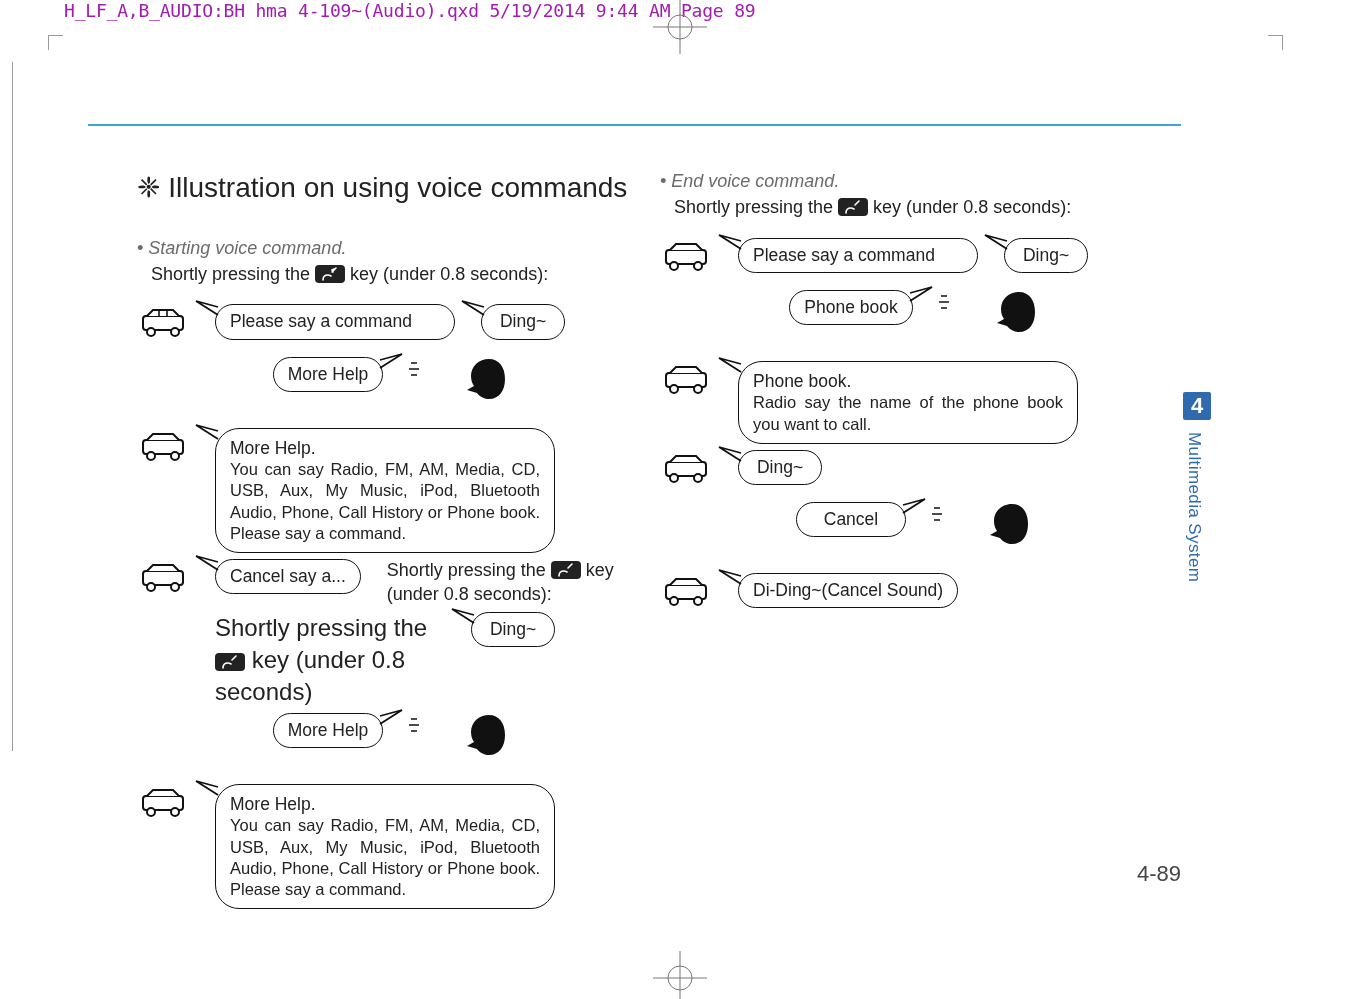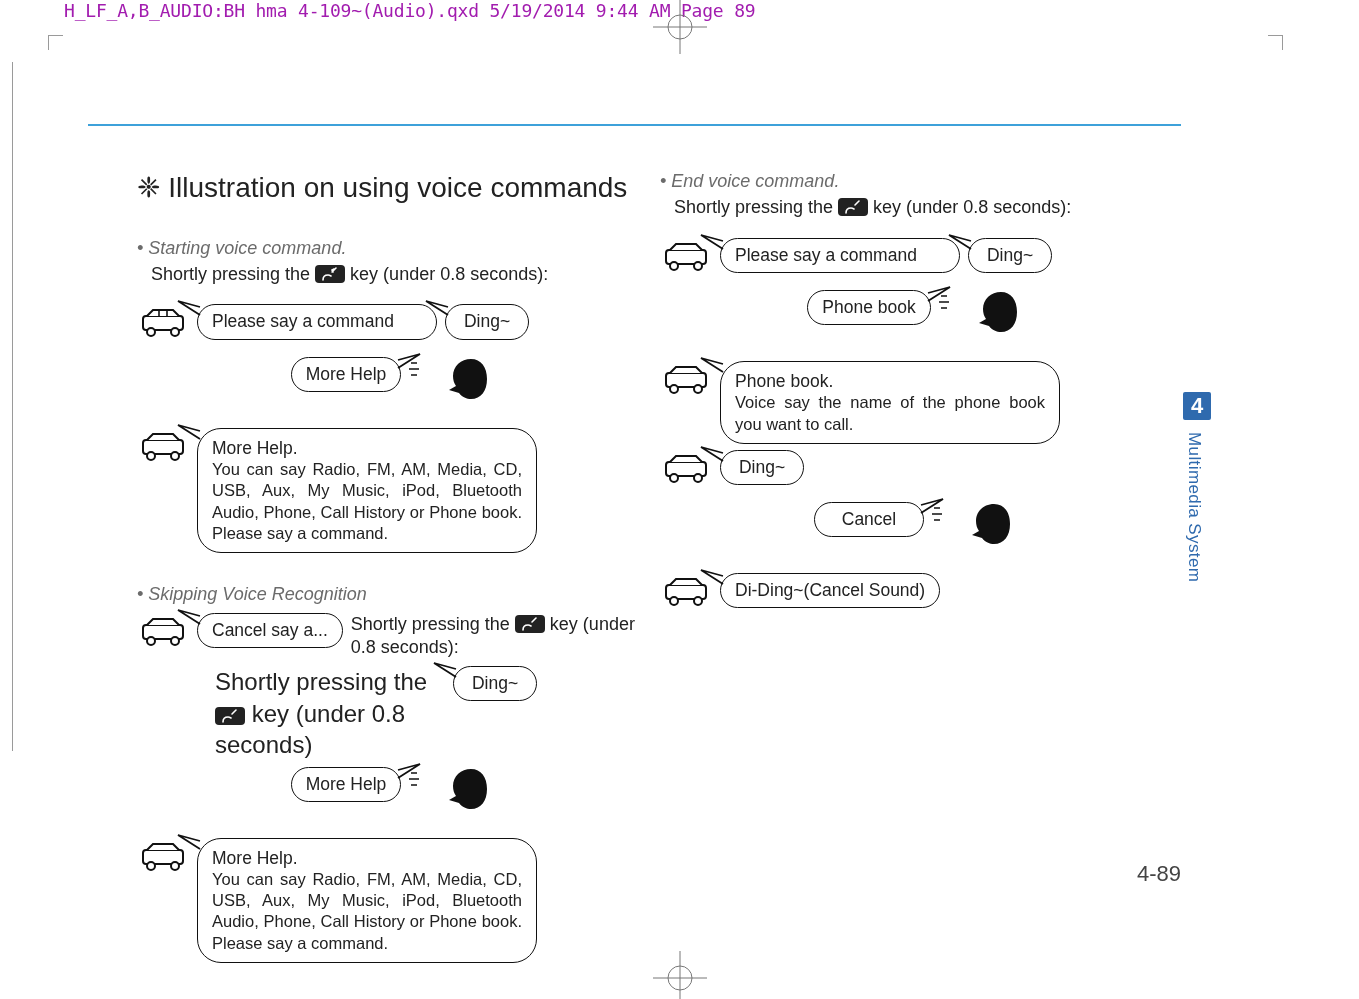--- a/index.html
+++ b/index.html
@@ -15,21 +15,21 @@
   .reg svg{display:block}
   .blue-rule{position:absolute;left:88px;right:178px;top:124px;height:2px;background:#3da1da}
   .side-rule{position:absolute;left:12px;top:62px;bottom:248px;width:1px;background:#9a9a9a}
   .col{position:absolute;width:506px;font-size:18px;line-height:1.32}
   .left{left:137px;top:170px}
   .right{left:660px;top:170px}
   .head-em{font-style:italic;font-weight:normal;color:#6b6b6b;margin:12px 0 2px}
   .line{margin:2px 0}
   .key{display:inline-block;width:30px;height:18px;border-radius:4px;background:#222;position:relative;vertical-align:-3px}
   .key svg{position:absolute;top:1px;left:7px}
-  .row{display:flex;align-items:flex-start;margin:18px 0 0;gap:8px}
+  .row{display:flex;align-items:flex-start;margin:18px 0 0;gap:26px}
   .row.tight{margin-top:6px}
   .row.r{justify-content:center}
   .car{flex:0 0 auto;margin-top:2px}
   .head{flex:0 0 auto}
   .bub{max-width:100%;border:1.8px solid #111;border-radius:20px;padding:5px 14px;font-size:17.5px;position:relative;background:#fff}
   .bub.tall{border-radius:24px;padding:8px 14px}
   .bub.wide{width:240px}
   .bub.s{width:84px;text-align:center;white-space:nowrap}
   .bub .t{font-family:Arial;font-size:17.5px}
   .tail-l{position:absolute;left:-22px;top:-6px;width:26px;height:22px}
@@ -121,21 +121,20 @@
           </svg></span>
       <span class="bub tall lg">
           <svg class="tail-l">
             <path d="M24 16 L2 2 L24 8" fill="none" stroke="#111" stroke-width="1.8"></path>
           </svg>
         <div class="tlabel" style="font-weight:normal">More Help.</div>
         <div class="sm">You can say Radio, FM, AM, Media, CD, USB, Aux, My Music, iPod, Bluetooth Audio, Phone, Call History or Phone book. Please say a command.</div>
       </span>
     </div>
 
-    <div class="head-em gap30">• Skipping Voice Recognition</div>
     <div class="row tight">
       <span class="car"><svg width="52" height="34">
             <rect x="6" y="10" width="40" height="14" rx="3" fill="#fff" stroke="#111" stroke-width="2"></rect>
             <path d="M10 10l6-6h20l6 6" fill="#fff" stroke="#111" stroke-width="2"></path>
             <circle cx="14" cy="26" r="4" fill="#fff" stroke="#111" stroke-width="2"></circle>
             <circle cx="38" cy="26" r="4" fill="#fff" stroke="#111" stroke-width="2"></circle>
           </svg></span>
       <span class="bub"><svg class="tail-l">
             <path d="M24 16 L2 2 L24 8" fill="none" stroke="#111" stroke-width="1.8"></path>
           </svg><span class="t">Cancel say a...</span></span>
@@ -232,21 +231,21 @@
             <rect x="6" y="10" width="40" height="14" rx="3" fill="#fff" stroke="#111" stroke-width="2"></rect>
             <path d="M10 10l6-6h20l6 6" fill="#fff" stroke="#111" stroke-width="2"></path>
             <circle cx="14" cy="26" r="4" fill="#fff" stroke="#111" stroke-width="2"></circle>
             <circle cx="38" cy="26" r="4" fill="#fff" stroke="#111" stroke-width="2"></circle>
           </svg></span>
       <span class="bub tall lg" style="width:340px">
           <svg class="tail-l">
             <path d="M24 16 L2 2 L24 8" fill="none" stroke="#111" stroke-width="1.8"></path>
           </svg>
         <div>Phone book.</div>
-        <div class="sm">Voice say the name of the phone book you want to call.</div>
+        <div class="sm">Radio say the name of the phone book you want to call.</div>
       </span>
     </div>
 
     <div class="row tight">
       <span class="car"><svg width="52" height="34">
             <rect x="6" y="10" width="40" height="14" rx="3" fill="#fff" stroke="#111" stroke-width="2"></rect>
             <path d="M10 10l6-6h20l6 6" fill="#fff" stroke="#111" stroke-width="2"></path>
             <circle cx="14" cy="26" r="4" fill="#fff" stroke="#111" stroke-width="2"></circle>
             <circle cx="38" cy="26" r="4" fill="#fff" stroke="#111" stroke-width="2"></circle>
           </svg></span>

